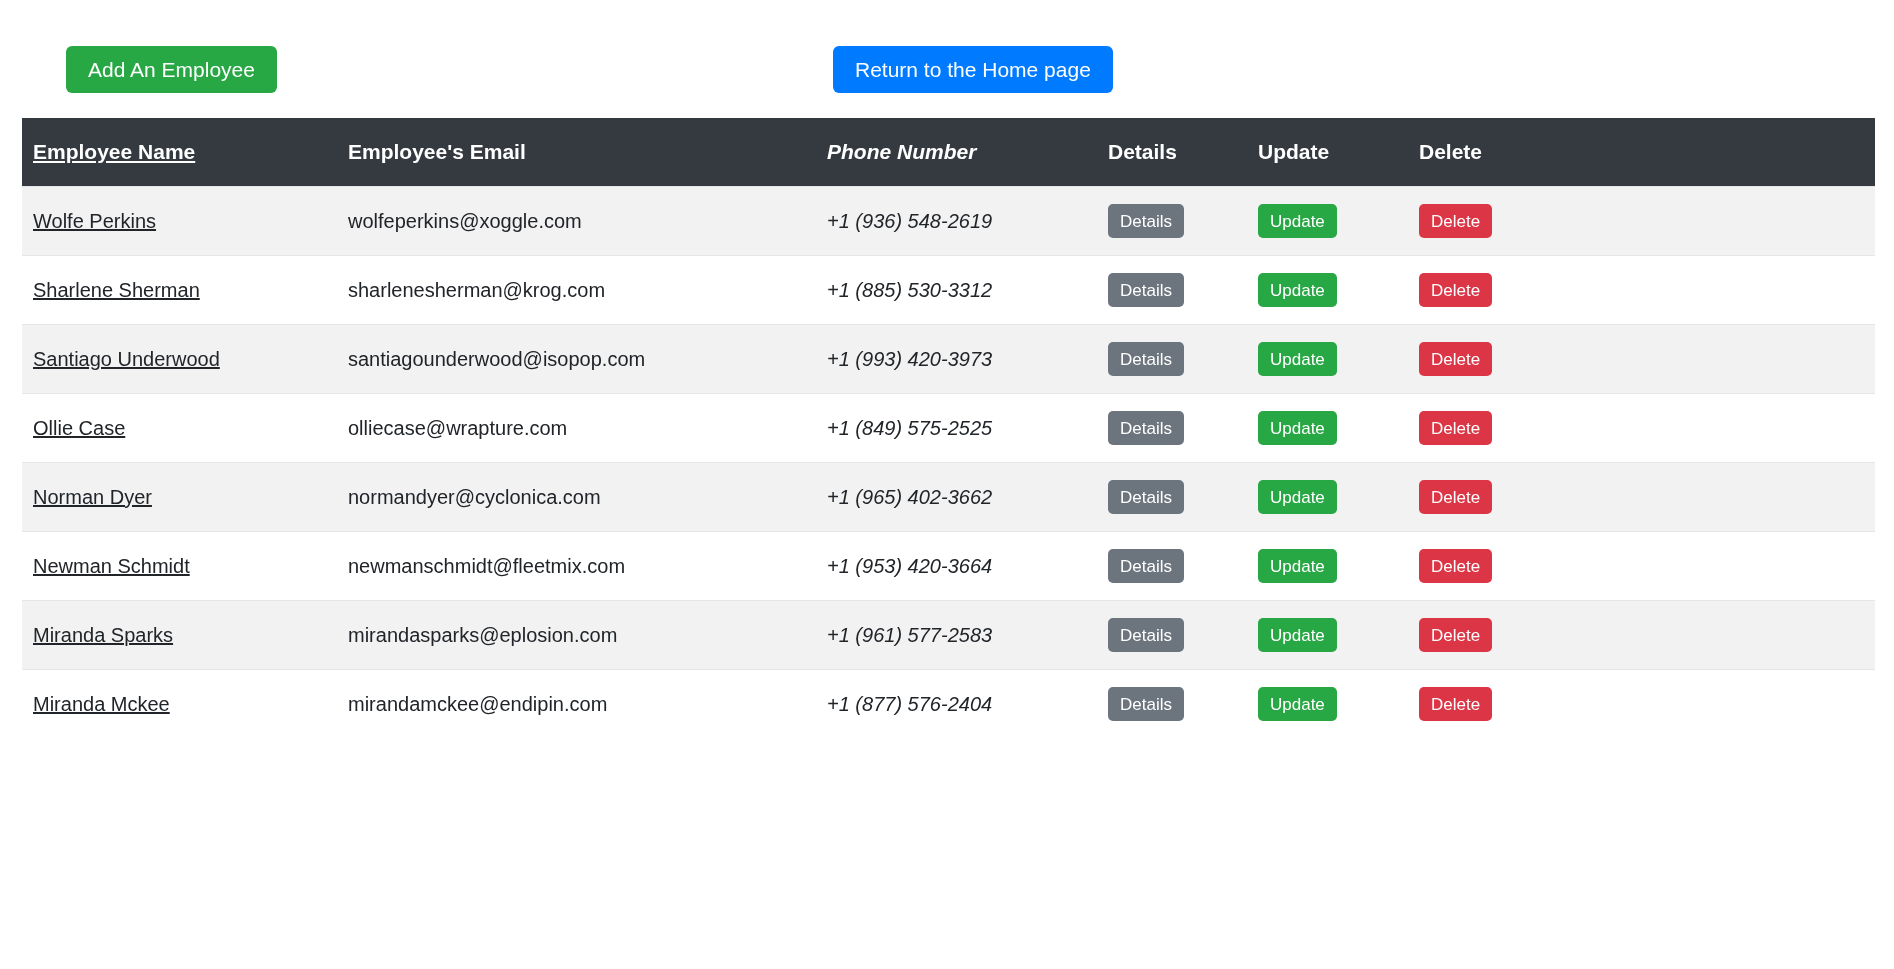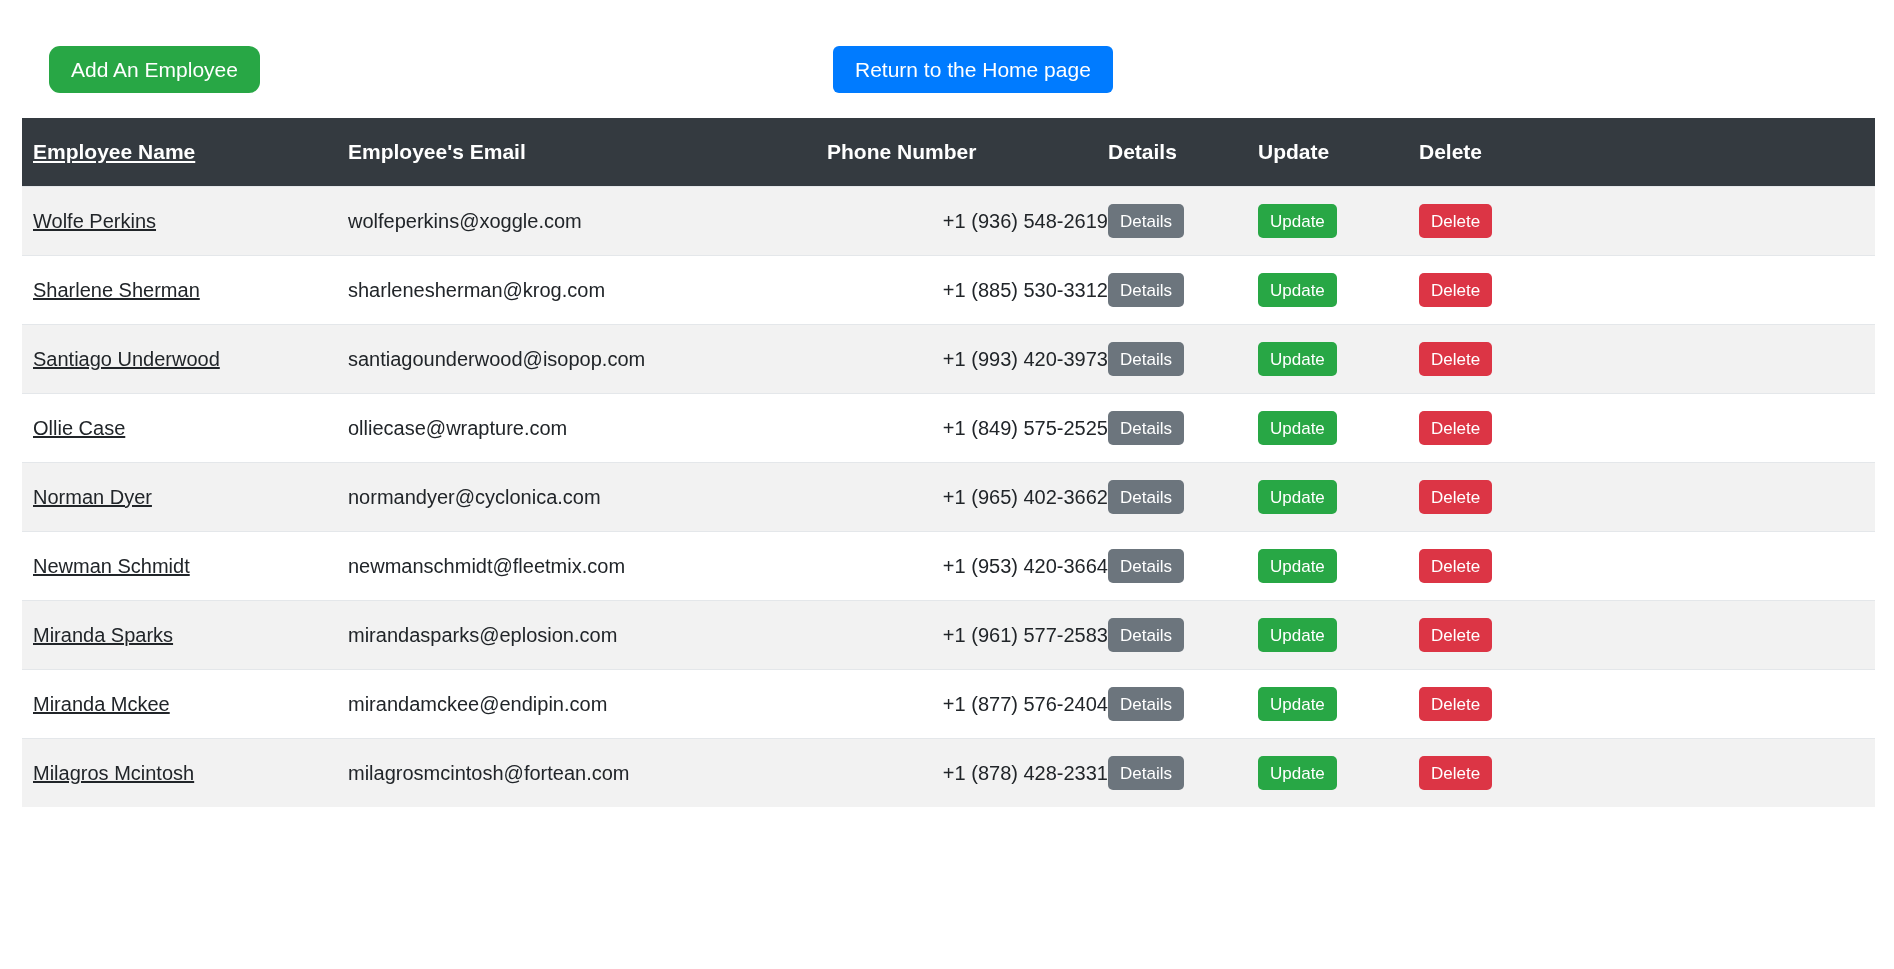--- a/index.html
+++ b/index.html
@@ -24,31 +24,31 @@
   
   .toolbar {
     position: absolute;
     left: 0;
     top: 0;
     width: 1894px;
     height: 118px;
   }
   .btn-add {
     position: absolute;
-    left: 49px;
+    left: 66px;
     top: 46px;
     height: 47px;
     padding: 0 22px;
     display: flex;
     align-items: center;
     justify-content: center;
     background: #28a745;
     color: #ffffff;
     border: none;
-    border-radius: 11px;
+    border-radius: 6px;
     font-size: 21px;
     font-family: "Liberation Sans", sans-serif;
     line-height: 1;
     cursor: pointer;
     white-space: nowrap;
   }
   .btn-home {
     position: absolute;
     left: 833px;
     top: 46px;
@@ -107,28 +107,28 @@
   table.employees tbody tr:nth-child(odd) {
     background: #f2f2f2;
   }
   table.employees tbody tr:nth-child(even) {
     background: #ffffff;
   }
 
   
   .col-name   { width: 315px; padding-left: 11px !important; }
   .col-email  { width: 479px; }
-  .col-phone  { width: 281px; text-align: right; }
+  .col-phone  { width: 281px; }
   .col-details{ width: 150px; margin-top: 9px; }
   .col-update { width: 161px; }
   .col-delete { width: auto; }
 
   th.col-name, td.col-name    { padding-left: 11px !important; text-decoration: underline; }
   th.col-email, td.col-email  { padding-left: 0; }
-  th.col-phone, td.col-phone  { padding-left: 0; }
+  th.col-phone, td.col-phone  { padding-left: 0; font-style: italic; }
   th.col-details, td.col-details { padding-left: 0; }
   th.col-update, td.col-update   { padding-left: 0; }
   th.col-delete, td.col-delete   { padding-left: 0; }
 
   
   .rbtn {
     display: inline-flex;
     align-items: center;
     justify-content: center;
     height: 34px;
@@ -226,25 +226,17 @@
             <td class="col-delete"><button class="rbtn rbtn-delete">Delete</button></td>
           </tr>
           <tr>
             <td class="col-name">Miranda Mckee</td>
             <td class="col-email">mirandamckee@endipin.com</td>
             <td class="col-phone">+1 (877) 576-2404</td>
             <td class="col-details"><button class="rbtn rbtn-details">Details</button></td>
             <td class="col-update"><button class="rbtn rbtn-update">Update</button></td>
             <td class="col-delete"><button class="rbtn rbtn-delete">Delete</button></td>
           </tr>
-          <tr>
-            <td class="col-name">Milagros Mcintosh</td>
-            <td class="col-email">milagrosmcintosh@fortean.com</td>
-            <td class="col-phone">+1 (878) 428-2331</td>
-            <td class="col-details"><button class="rbtn rbtn-details">Details</button></td>
-            <td class="col-update"><button class="rbtn rbtn-update">Update</button></td>
-            <td class="col-delete"><button class="rbtn rbtn-delete">Delete</button></td>
-          </tr>
         </tbody>
     </table>
   </div>
 
 </div>
 
 </body></html>

